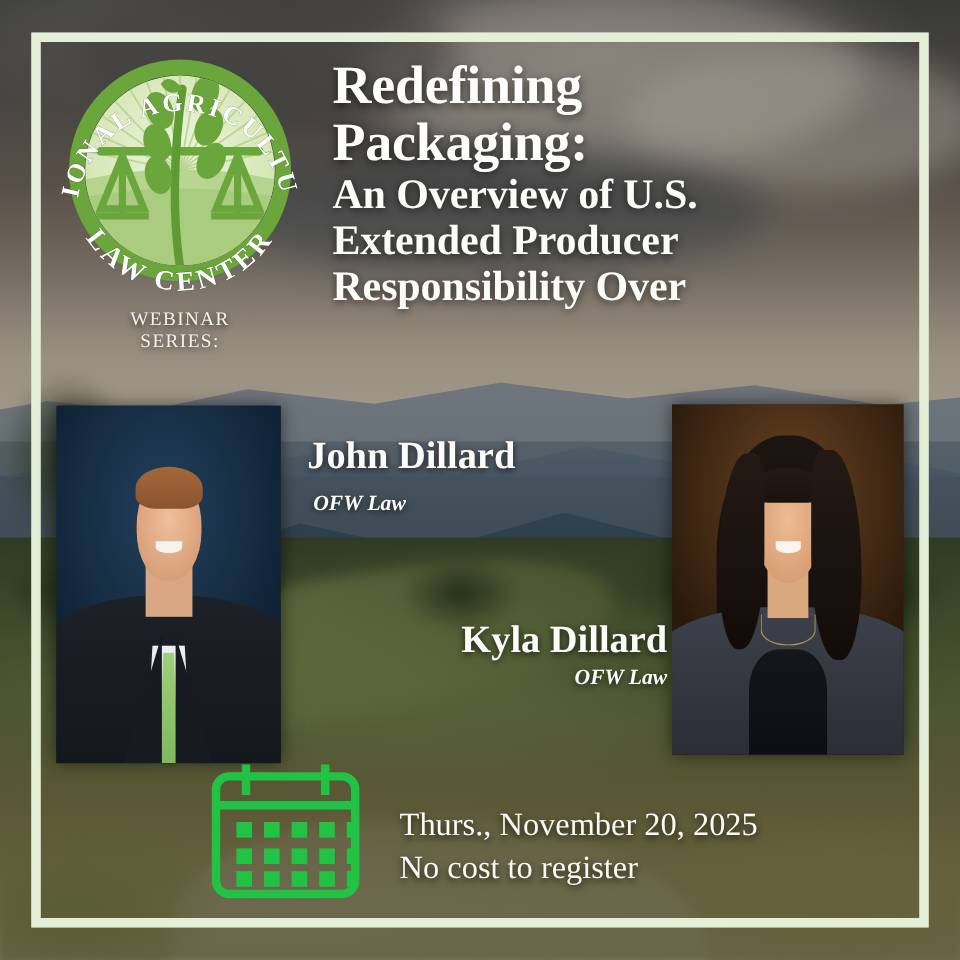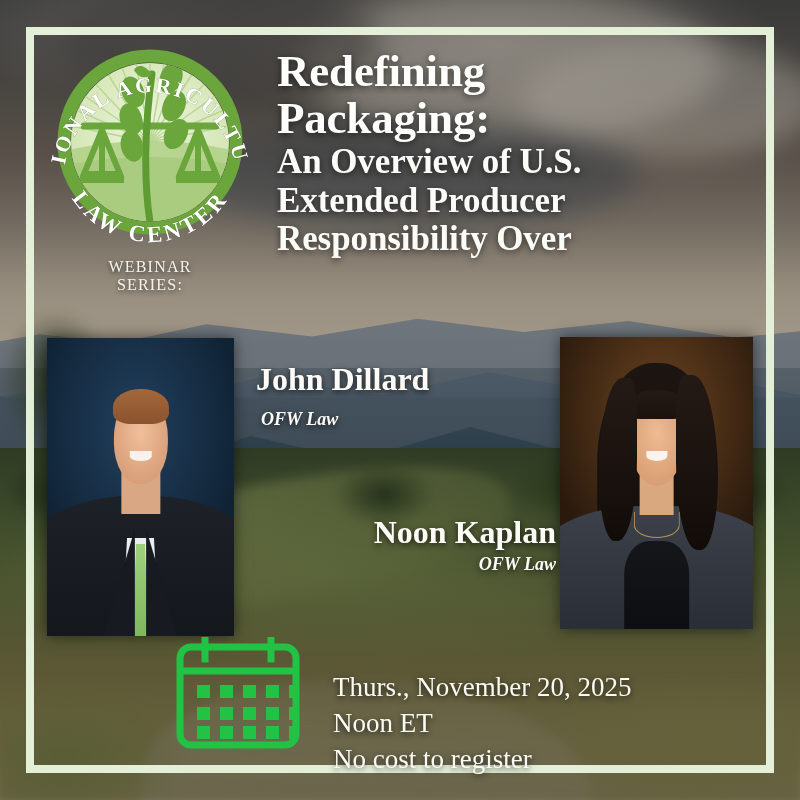--- a/index.html
+++ b/index.html
@@ -347,21 +347,21 @@
     <div class="pr-hair-front-r"></div>
     <div class="pr-smile"></div>
   </div>
 
   <div class="spk spk-1">
     <div class="spk-name">John Dillard</div>
     <div class="spk-org">OFW Law</div>
   </div>
 
   <div class="spk spk-2">
-    <div class="spk-name">Noon Kaplan</div>
+    <div class="spk-name">Kyla Dillard</div>
     <div class="spk-org">OFW Law</div>
   </div>
 
   <div class="cal-icon">
     <svg viewBox="0 0 126 112" xmlns="http://www.w3.org/2000/svg">
       <g stroke="#22c344" stroke-width="7" fill="none">
         <line x1="30" y1="3" x2="30" y2="22" stroke-linecap="square"></line>
         <line x1="96" y1="3" x2="96" y2="22" stroke-linecap="square"></line>
         <rect x="5" y="10" width="116" height="98" rx="11" ry="11"></rect>
         <line x1="5" y1="34" x2="121" y2="34"></line>
@@ -381,17 +381,16 @@
           <rect x="45" y="89" width="13" height="13"></rect>
         <rect x="68" y="89" width="13" height="13"></rect>
           <rect x="91" y="89" width="13" height="13"></rect>
         <rect x="114" y="89" width="7" height="13"></rect>
       </g>
     </svg>
   </div>
 
   <div class="footer-text">
     <div>Thurs., November 20, 2025</div>
-    <div>Noon ET</div>
     <div>No cost to register</div>
   </div>
 
 </div>
 
 </body></html>

